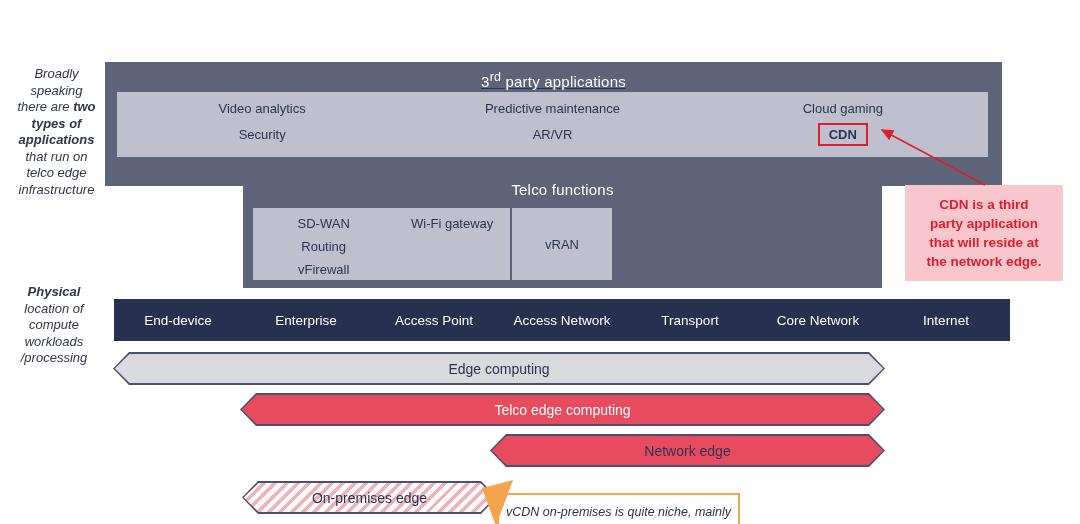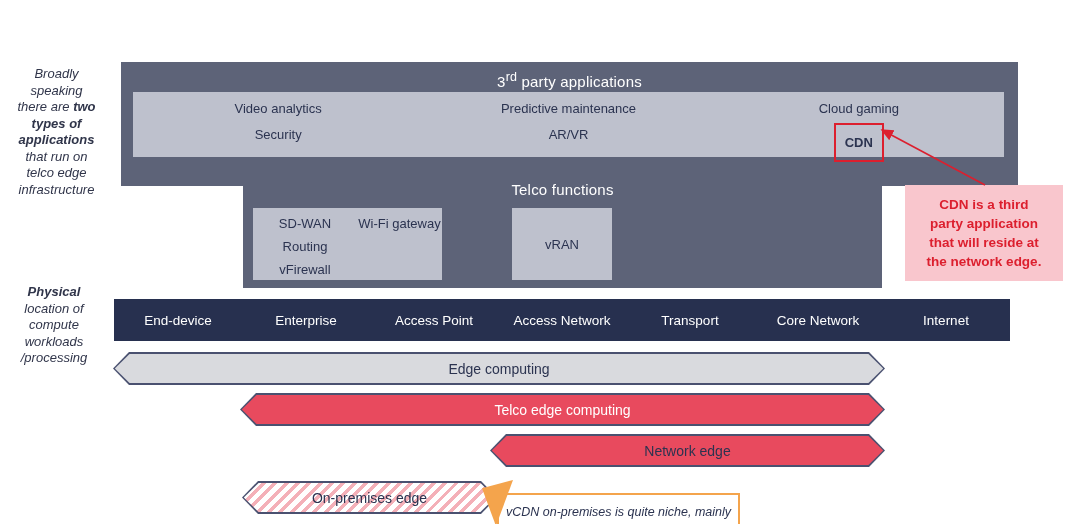--- a/index.html
+++ b/index.html
@@ -22,33 +22,33 @@
   
   .side-note{position:absolute;font-style:italic;font-size:13px;line-height:16.5px;
     text-align:center;color:#30354a;}
   .side-note .seg-b{font-weight:bold;}
   .note-top{left:0;top:18px;width:113px;}
   .note-bottom{left:0;top:236px;width:108px;}
 
   
   .big-box{position:absolute;background:var(--slate);}
   .box-title{color:#fff;font-size:15px;text-align:center;letter-spacing:.2px;}
-  .tp-box{left:121px;top:14px;width:897px;height:124px;}
+  .tp-box{left:105px;top:14px;width:897px;height:124px;text-decoration:underline;}
   .tp-box .box-title{line-height:30px;height:30px;}
   .tp-inner{position:absolute;left:12px;top:30px;width:871px;height:65px;
     background:var(--lightbox);display:flex;}
   .app-col{flex:1;text-align:center;padding-top:4px;}
   .app-line{font-size:13px;line-height:26px;color:var(--ink);}
-  .cdn-hl{display:inline-block;border:2.5px solid var(--redtext);padding:8px 9px;
+  .cdn-hl{display:inline-block;border:2.5px solid var(--redtext);padding:0 9px;
     font-weight:bold;line-height:19px;margin-top:1px;}
 
   .tf-box{left:243px;top:125px;width:639px;height:115px;}
   .tf-box .box-title{line-height:33px;height:33px;}
   .tf-inner{position:absolute;top:35px;height:72px;background:var(--lightbox);}
-  .tf-b1{left:10px;width:189px;display:flex;}
+  .tf-b1{left:10px;width:257px;display:flex;}
   .tf-b1-left{width:55%;text-align:center;padding-top:4px;}
   .tf-b1-right{width:45%;text-align:center;padding-top:4px;}
   .tf-line{font-size:13px;line-height:23px;color:var(--ink);}
   .tf-b2{left:269px;width:100px;display:flex;align-items:center;justify-content:center;}
   .tf-b3{left:526px;width:101px;display:flex;flex-direction:column;
     align-items:center;justify-content:center;}
 
   
   .cdn-callout{position:absolute;left:905px;top:137px;width:158px;height:96px;
     background:var(--pink);display:flex;align-items:center;justify-content:center;

